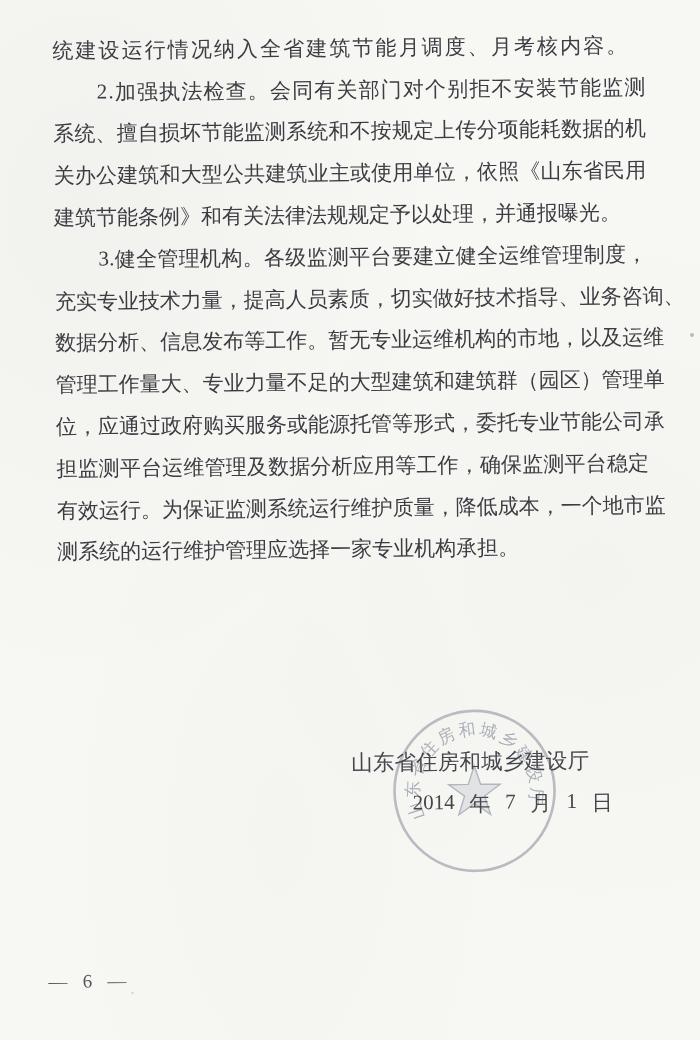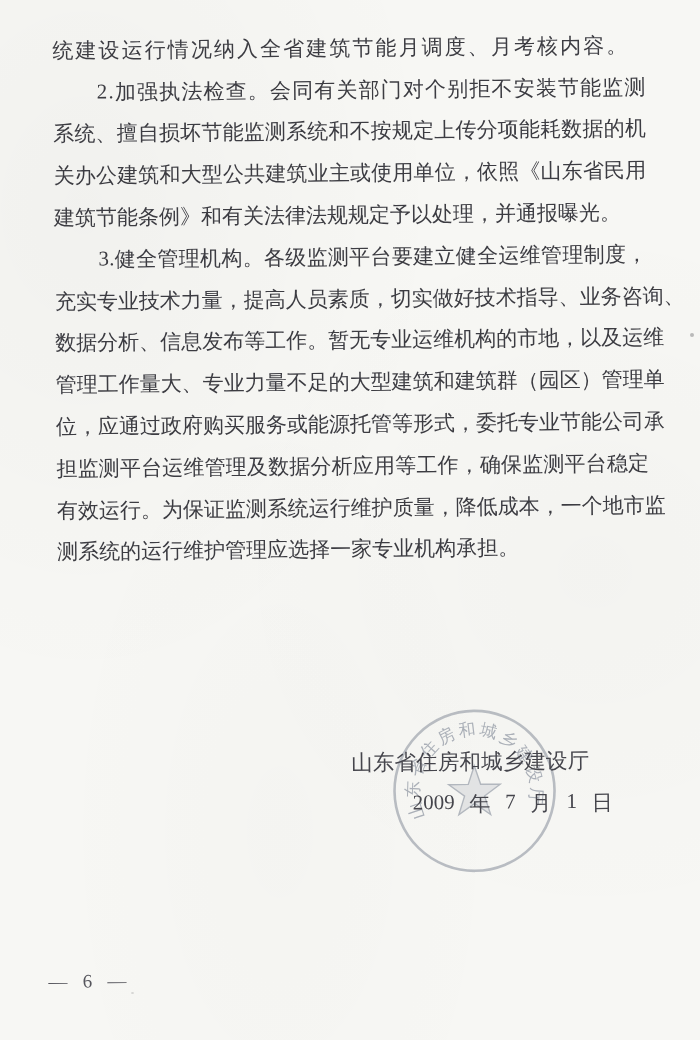--- a/index.html
+++ b/index.html
@@ -443,21 +443,21 @@
           <span class="ch">住</span>
           <span class="ch">房</span>
           <span class="ch">和</span>
           <span class="ch">城</span>
           <span class="ch">乡</span>
           <span class="ch">建</span>
           <span class="ch">设</span>
           <span class="ch">厅</span>
         </div>
       <div class="sig-date">
-          <span class="ch">2009</span>
+          <span class="ch">2014</span>
           <span class="ch">年</span>
           <span class="ch">7</span>
           <span class="ch">月</span>
           <span class="ch">1</span>
           <span class="ch">日</span>
         </div>
     </div>
 
     <div class="page-number">
         <span class="ch">—</span>

